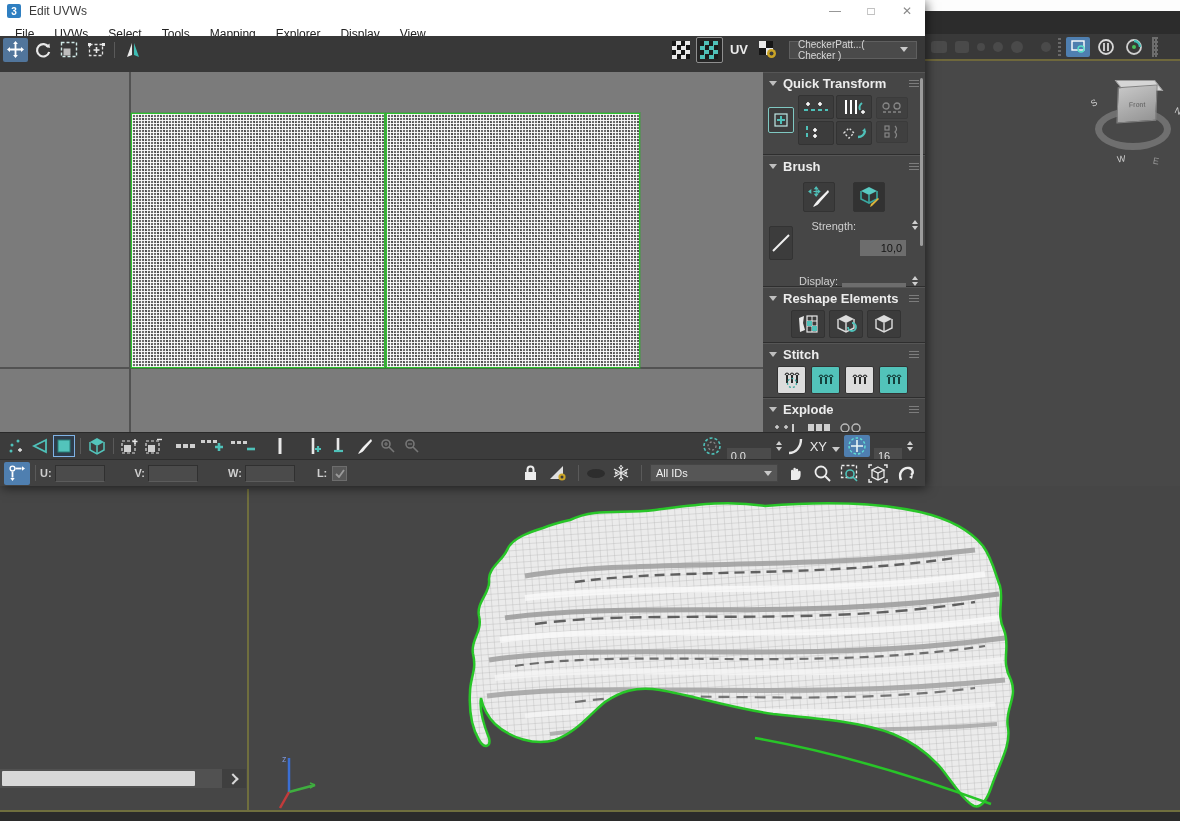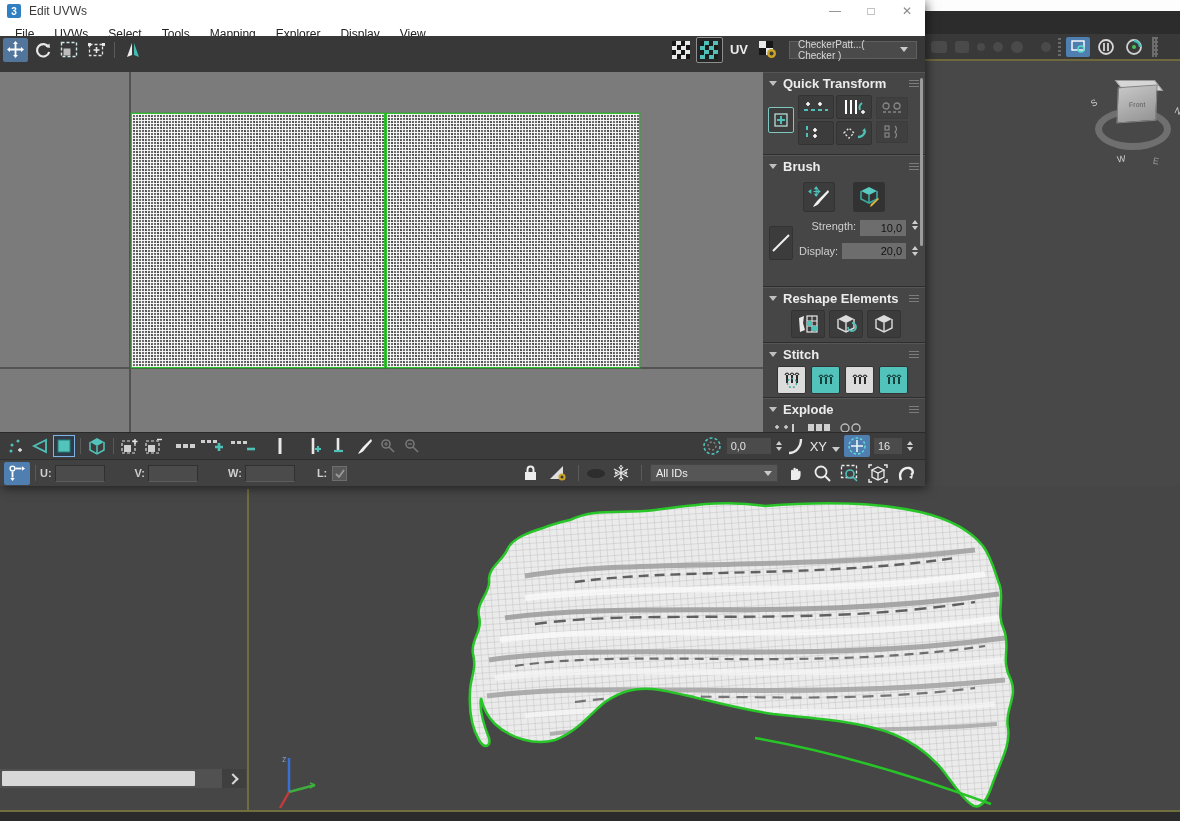--- a/index.html
+++ b/index.html
@@ -57,21 +57,21 @@
       repeating-linear-gradient(45deg,rgba(30,30,30,.4) 0 2px,transparent 2px 7px);}
   
   .panel{left:763px;top:72px;width:162px;height:360px;background:#3a3a3a;overflow:hidden;}
   .section{position:relative;background:#464646;border-top:1px solid #565656;border-bottom:1px solid #2e2e2e;box-sizing:border-box;}
   .sec-head{display:flex;align-items:center;gap:6px;padding:3px 6px 2px 6px;}
   .sec-title{font-size:13px;font-weight:bold;color:#ececec;}
   .sec-arrow{width:0;height:0;border-left:4px solid transparent;border-right:4px solid transparent;border-top:5px solid #bfbfbf;}
   .sec-menu{margin-left:auto;width:10px;height:8px;background:repeating-linear-gradient(#8a8a8a 0 1px,transparent 1px 3px);opacity:.8;}
   .pbtn{background:#3c3c3c;border:1px solid #333;border-radius:2px;display:flex;align-items:center;justify-content:center;}
   .pscroll{position:absolute;right:2px;top:6px;width:3px;height:168px;background:#9c9c9c;border-radius:2px;}
-  .field{background:#6d6d6d;color:#141414;font-size:11px;display:flex;align-items:center;justify-content:flex-end;padding:0 4px;box-sizing:border-box;}
+  .field{background:#6d6d6d;color:#141414;font-size:11px;display:flex;align-items:center;justify-content:flex-end;padding:0 4px;box-sizing:border-box;margin-top:20px;}
   .flabel{font-size:11px;color:#cfcfcf;}
   
   .selbar{left:0;top:432px;width:925px;height:27px;background:#3c3c3c;border-top:1px solid #2a2a2a;display:flex;align-items:center;padding:0 4px;box-sizing:border-box;}
   .typein{left:0;top:459px;width:925px;height:27px;background:#414141;border-top:1px solid #2e2e2e;display:flex;align-items:center;padding:0 3px;box-sizing:border-box;}
   .sb-btn{width:22px;height:22px;display:flex;align-items:center;justify-content:center;margin:0 1px;}
   .sb-active{border:1px solid #7fb2e5;background:#2e3c4a;box-sizing:border-box;}
   .ti-field{width:48px;height:15px;background:#4b4b4b;border:1px solid #303030;border-bottom-color:#5c5c5c;margin:0 4px 0 3px;}
   .ids-drop{width:128px;height:18px;background:#565656;border:1px solid #454545;display:flex;align-items:center;font-size:11px;color:#f0f0f0;padding:0 5px;box-sizing:border-box;}
   .checkbox{width:13px;height:13px;background:#585858;border:1px solid #6d6d6d;display:flex;align-items:center;justify-content:center;margin-left:5px;}
   

